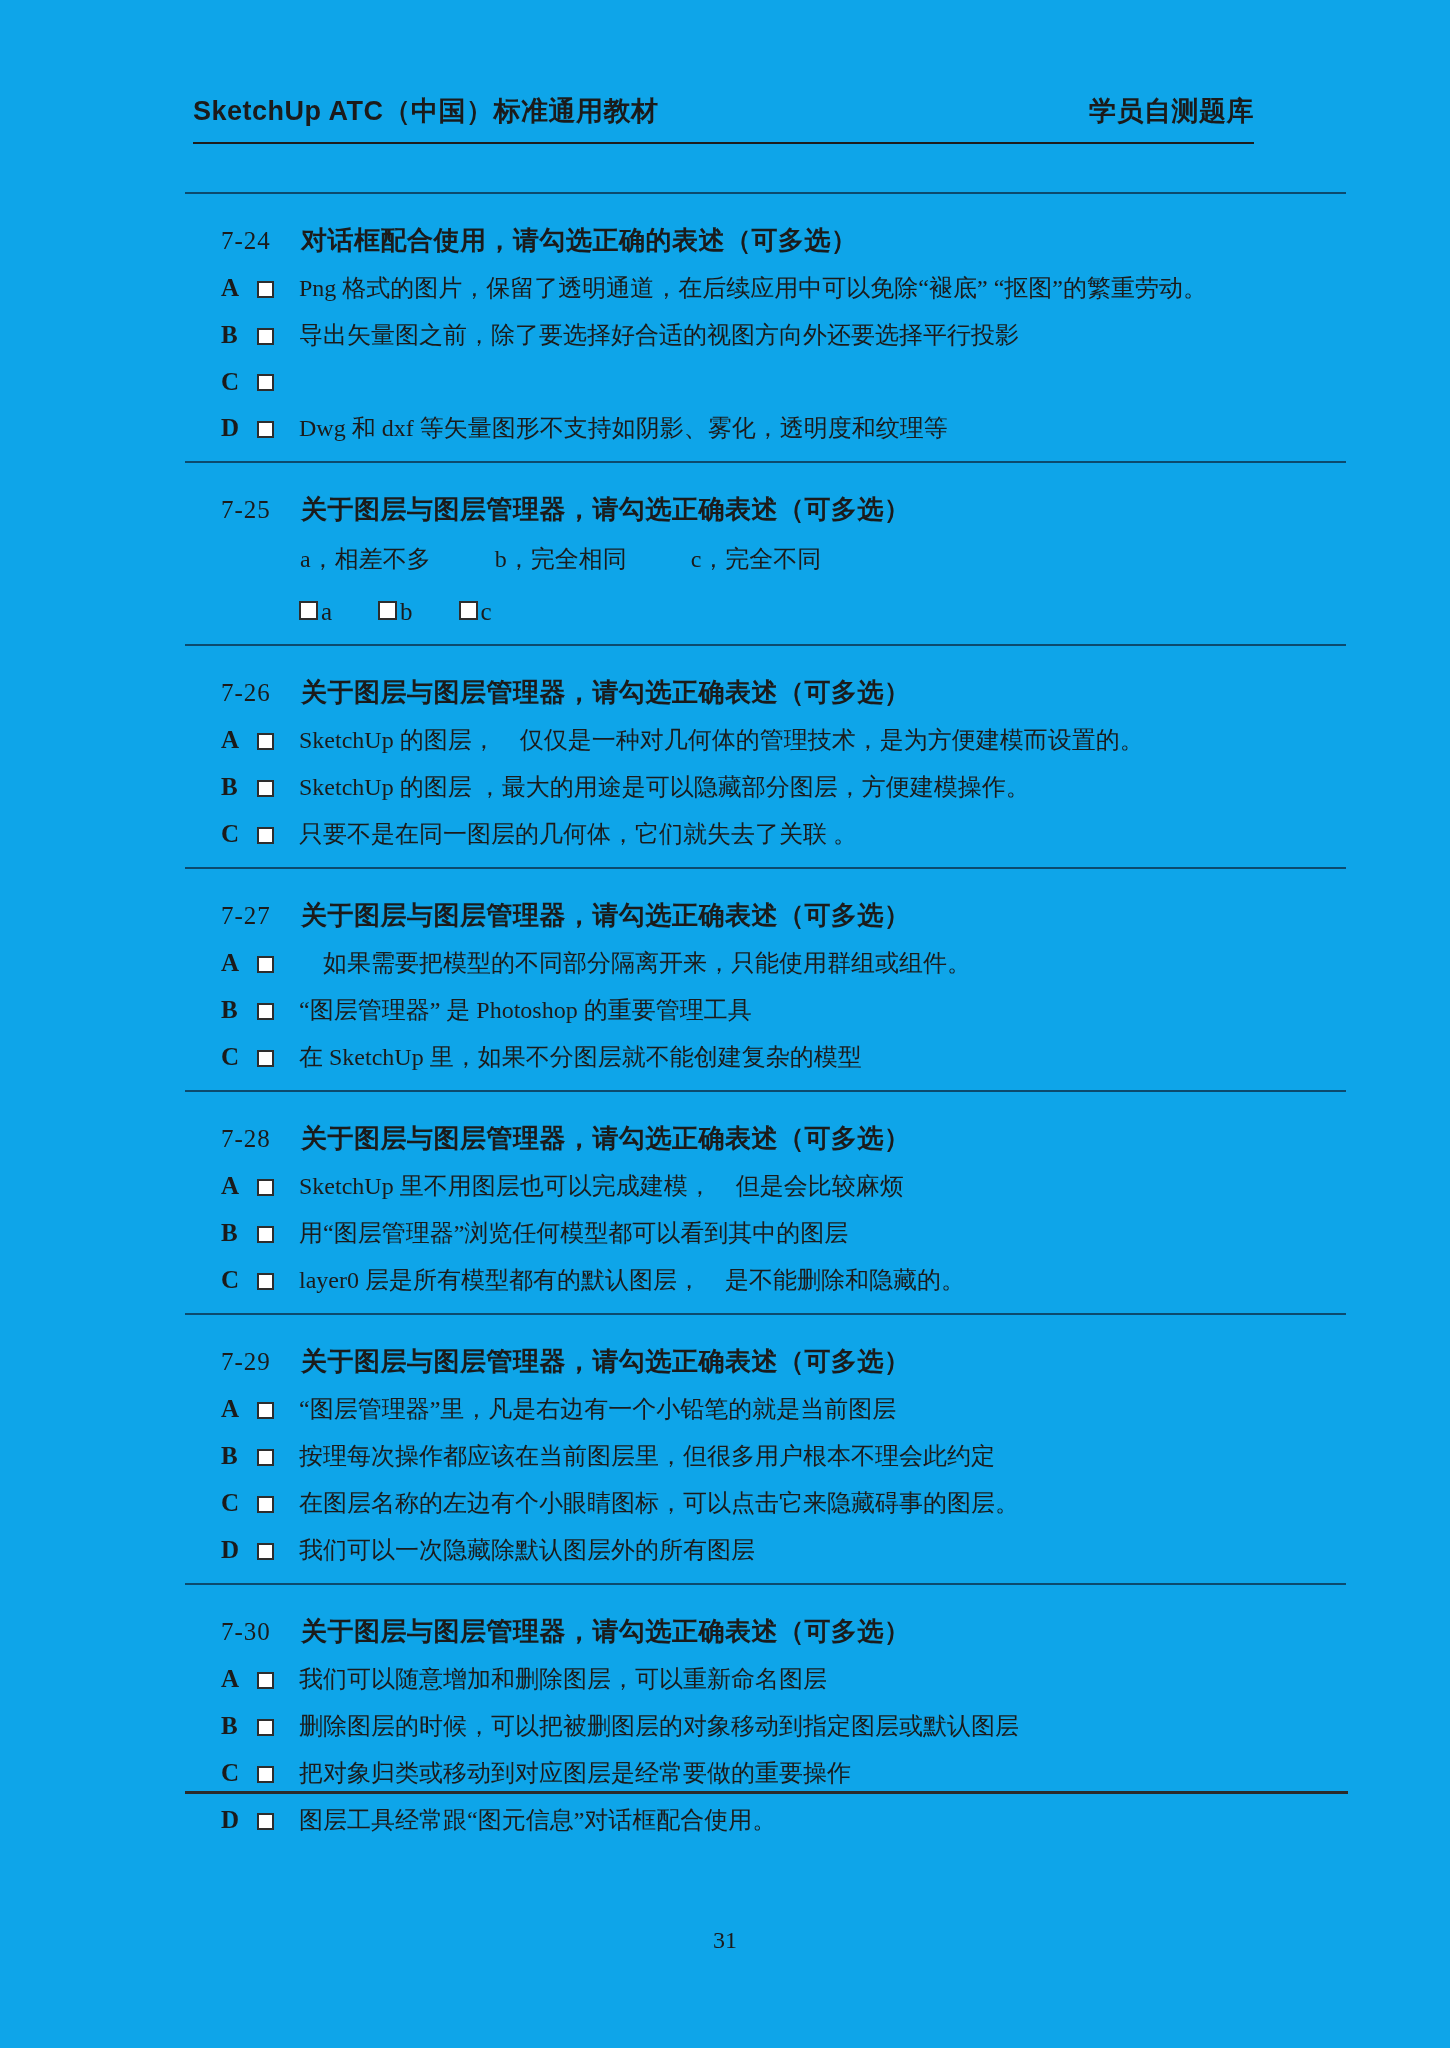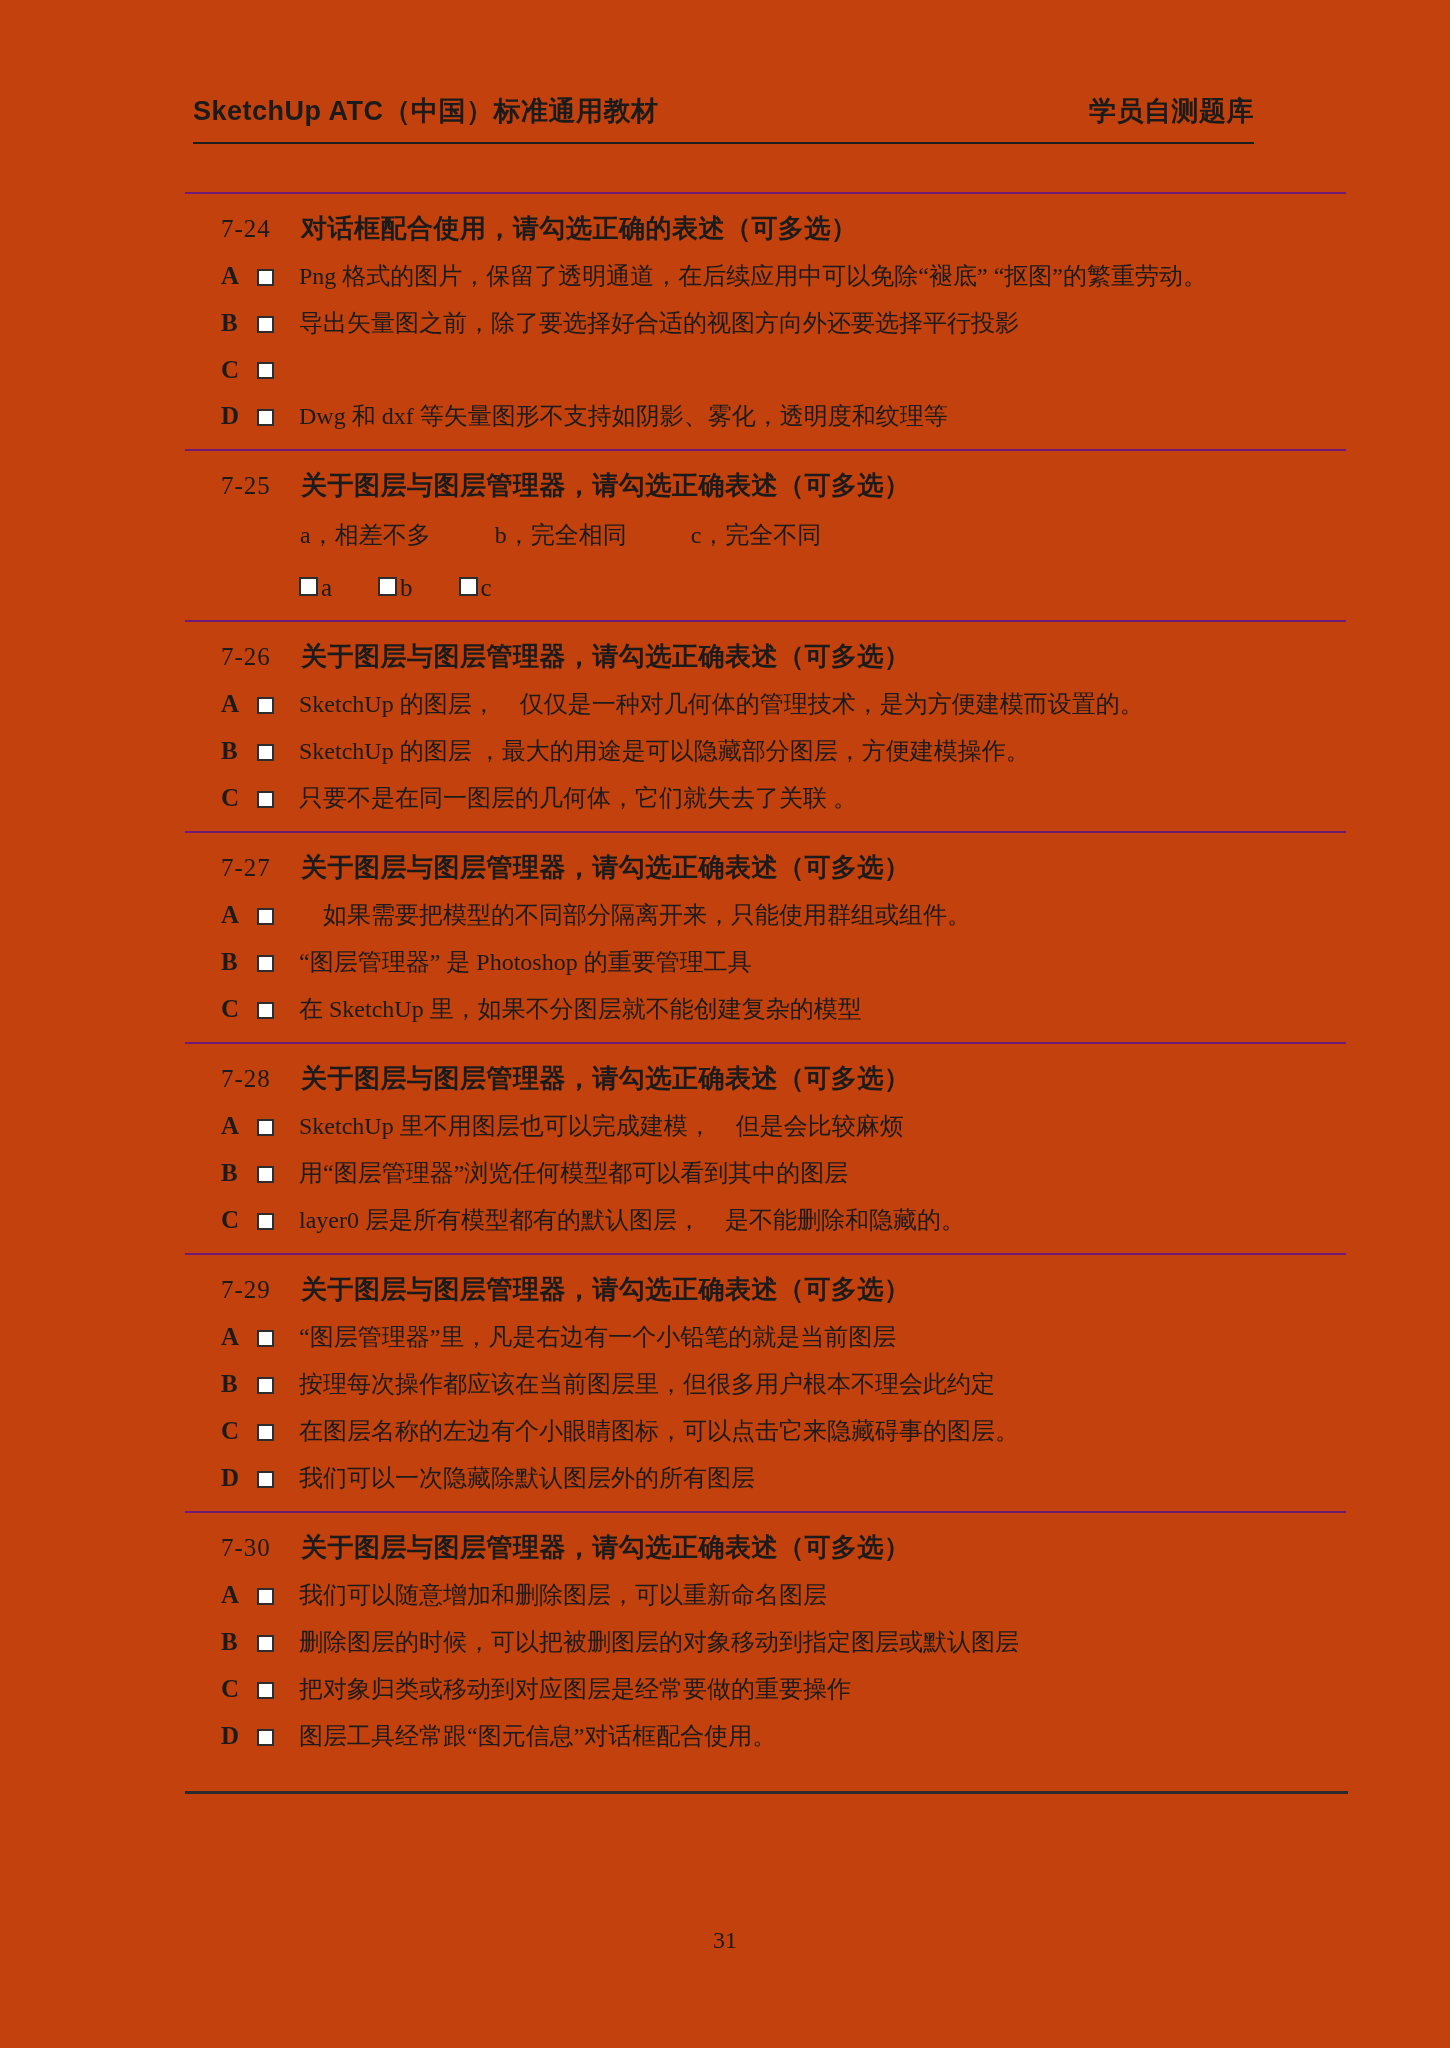--- a/index.html
+++ b/index.html
@@ -1,42 +1,42 @@
 <!DOCTYPE html>
 <html><head>
 <meta charset="utf-8">
 <style>
   * { box-sizing: border-box; }
   html, body { margin: 0; padding: 0; background: #ffffff; }
   .page {
     position: relative;
     width: 1450px;
     height: 2048px;
-    background: #c2410c;
+    background: #0ea5e9;
     color: #1b1b1b;
     overflow: hidden;
     font-family: "Liberation Serif", "DejaVu Serif", serif;
   }
   .header {
     display: flex;
     justify-content: space-between;
     align-items: flex-end;
     margin: 95px 196px 0 193px;
     padding-bottom: 15px;
     border-bottom: 2px solid #1d1d1d;
   }
   .header-left, .header-right {
     font-family: "Liberation Sans", "DejaVu Sans", sans-serif;
     font-weight: bold;
     font-size: 27px;
     line-height: 32px;
     letter-spacing: 0.5px;
   }
   .content { margin-left: 185px; width: 1161px; margin-top: 48px; }
-  .section { border-top: 2px solid #701a75; padding: 16px 0 18px; }
+  .section { border-top: 2px solid #0c4a6e; padding: 28px 0 18px; }
   .q-head { display: flex; align-items: baseline; padding-left: 36px; margin-top: 3px; }
   .q-num {
     width: 62px; flex: none;
     font-size: 25px; line-height: 30px; letter-spacing: 1px;
   }
   .q-title {
     margin-left: 18px;
     font-family: "Liberation Sans", "DejaVu Sans", sans-serif;
     font-weight: bold;
     font-size: 26px; line-height: 30px;

